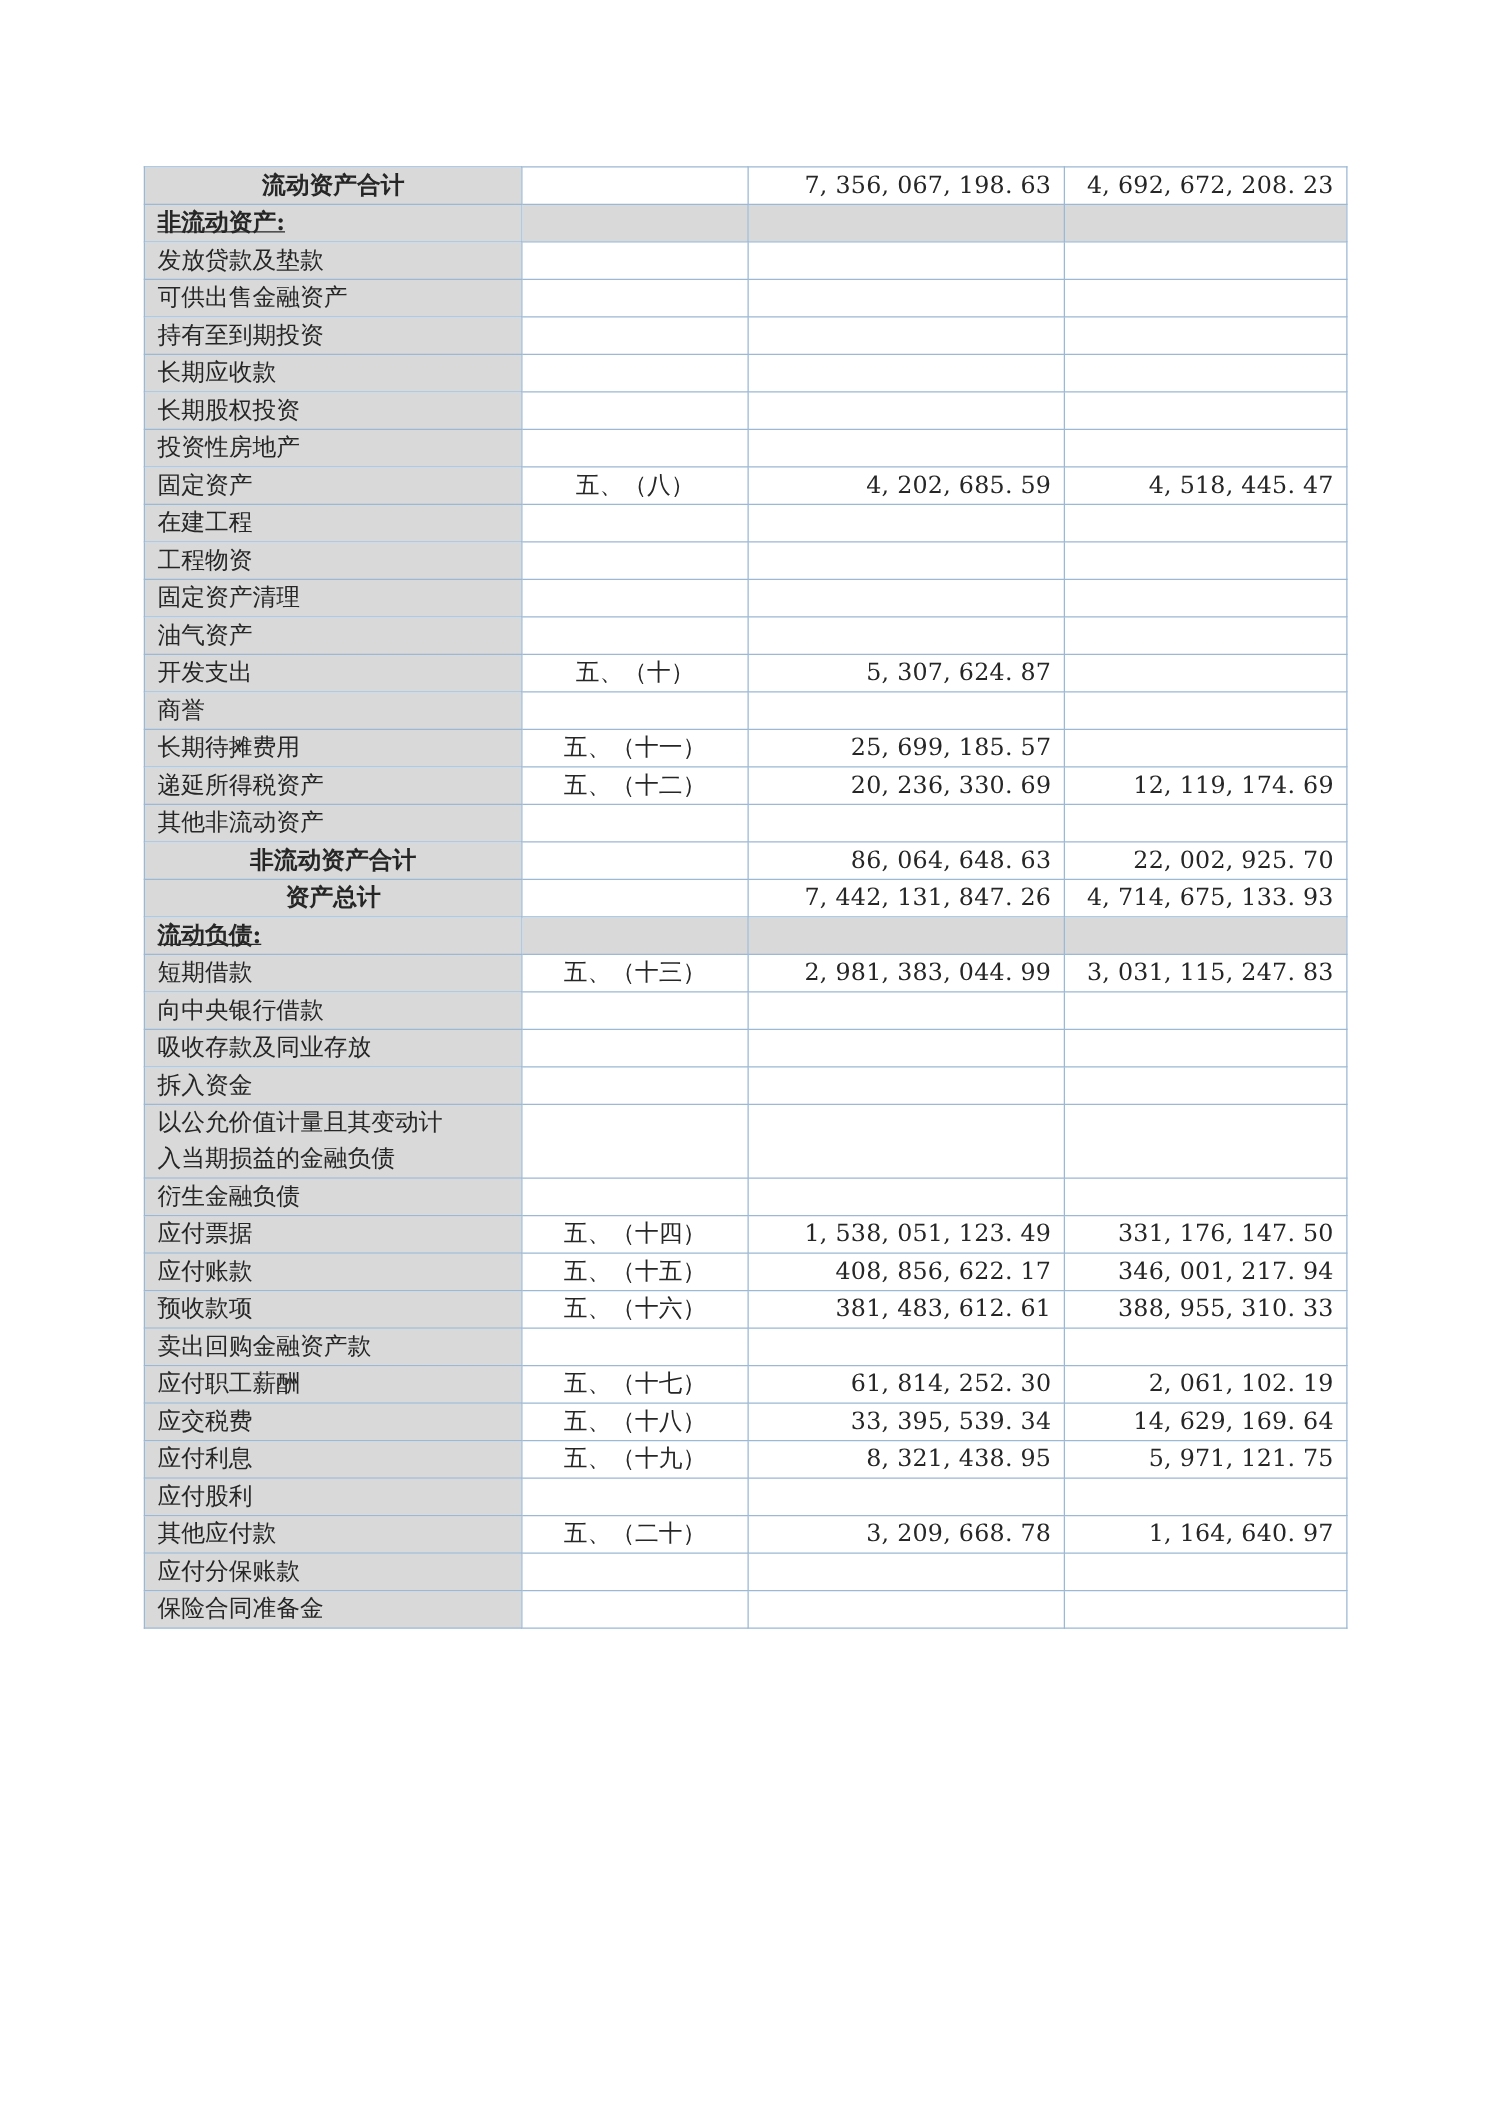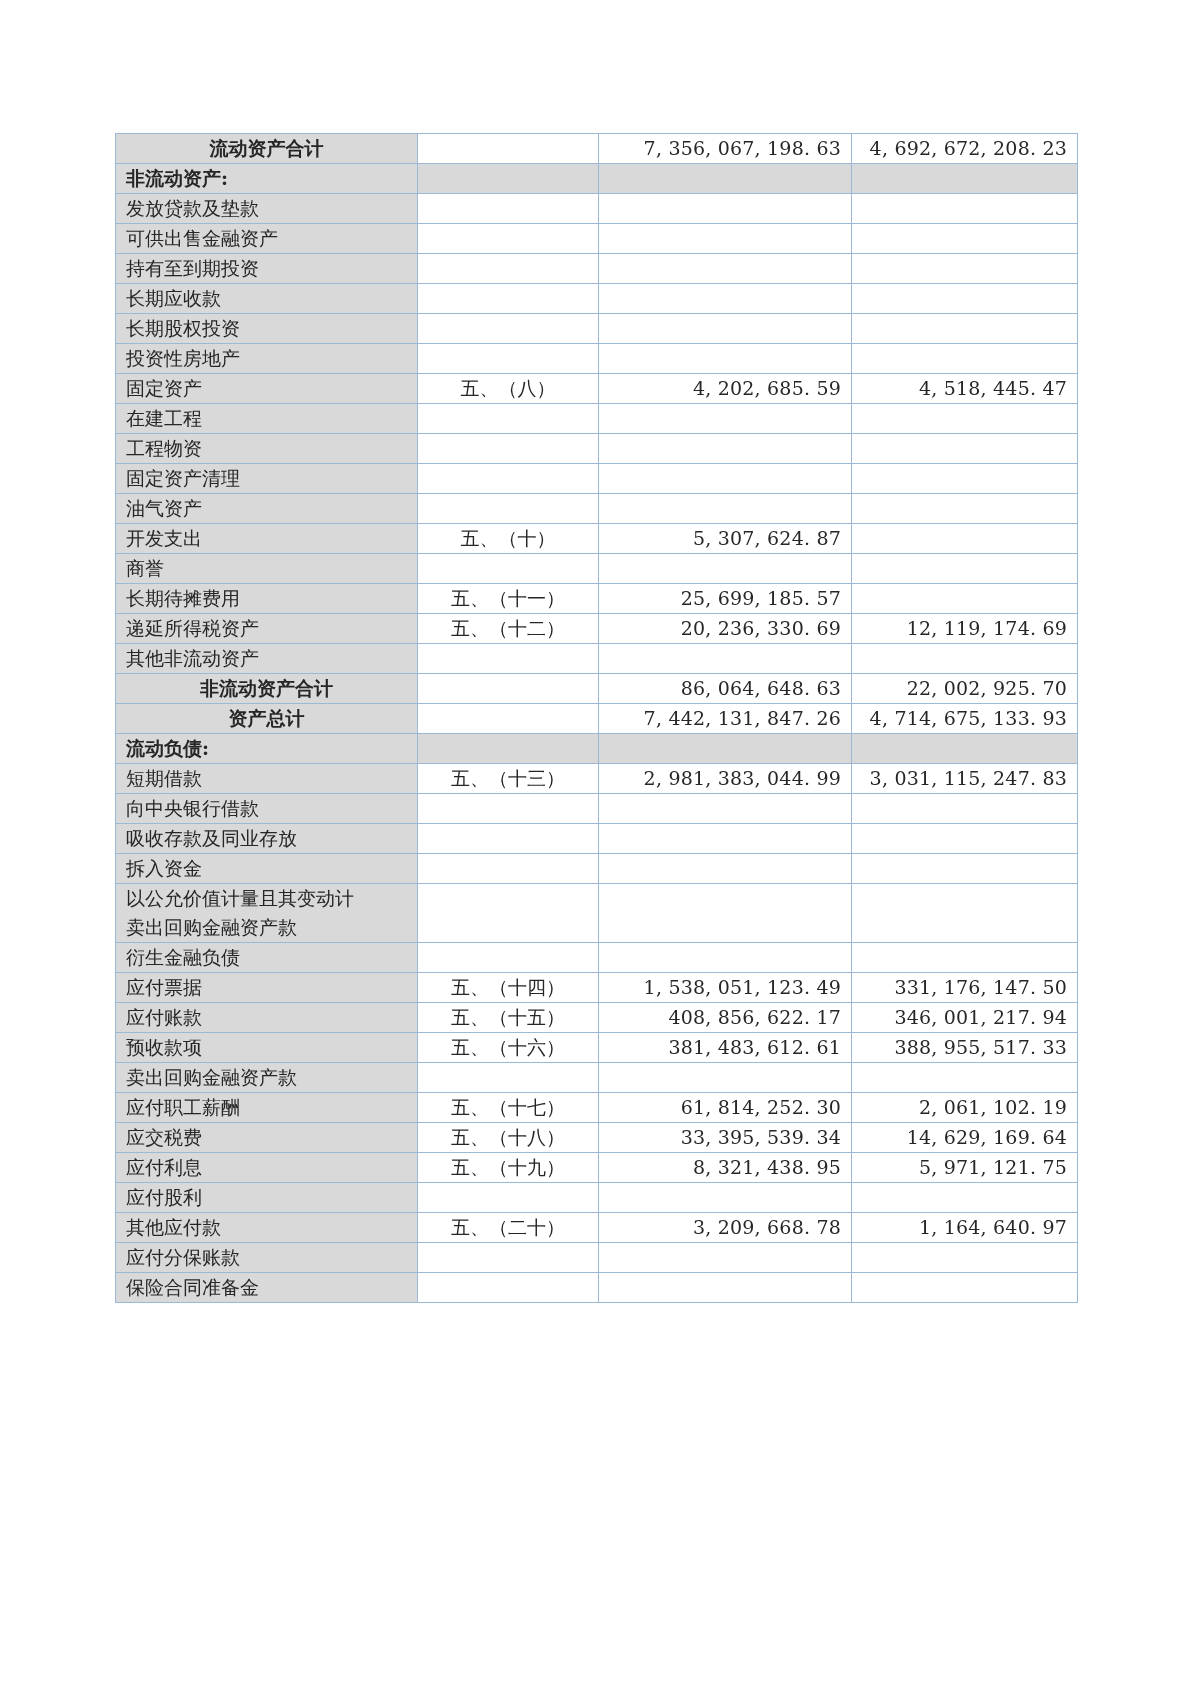--- a/index.html
+++ b/index.html
@@ -56,20 +56,21 @@
     background:#ffffff;
     letter-spacing:0.2px;
   }
   tr.total td.item{
     text-align:center;
     font-weight:bold;
     margin-left:15px;
   }
   tr.section td{
     background:var(--cell-gray);
+    text-decoration:underline;
   }
   tr.section td.item{
     font-weight:bold;
   }
 </style>
 </head>
 <body>
 
 <div class="page">
   <table class="fin">
@@ -225,21 +226,21 @@
           <td class="val"></td>
         </tr>
         <tr class="normal">
           <td class="item">拆入资金</td>
           <td class="note"></td>
           <td class="val"></td>
           <td class="val"></td>
         </tr>
         <tr class="normal">
           <td class="item">以公允价值计量且其变动计
-卖出回购金融资产款</td>
+入当期损益的金融负债</td>
           <td class="note"></td>
           <td class="val"></td>
           <td class="val"></td>
         </tr>
         <tr class="normal">
           <td class="item">衍生金融负债</td>
           <td class="note"></td>
           <td class="val"></td>
           <td class="val"></td>
         </tr>
@@ -252,21 +253,21 @@
         <tr class="normal">
           <td class="item">应付账款</td>
           <td class="note">五、（十五）</td>
           <td class="val">408, 856, 622. 17</td>
           <td class="val">346, 001, 217. 94</td>
         </tr>
         <tr class="normal">
           <td class="item">预收款项</td>
           <td class="note">五、（十六）</td>
           <td class="val">381, 483, 612. 61</td>
-          <td class="val">388, 955, 517. 33</td>
+          <td class="val">388, 955, 310. 33</td>
         </tr>
         <tr class="normal">
           <td class="item">卖出回购金融资产款</td>
           <td class="note"></td>
           <td class="val"></td>
           <td class="val"></td>
         </tr>
         <tr class="normal">
           <td class="item">应付职工薪酬</td>
           <td class="note">五、（十七）</td>

